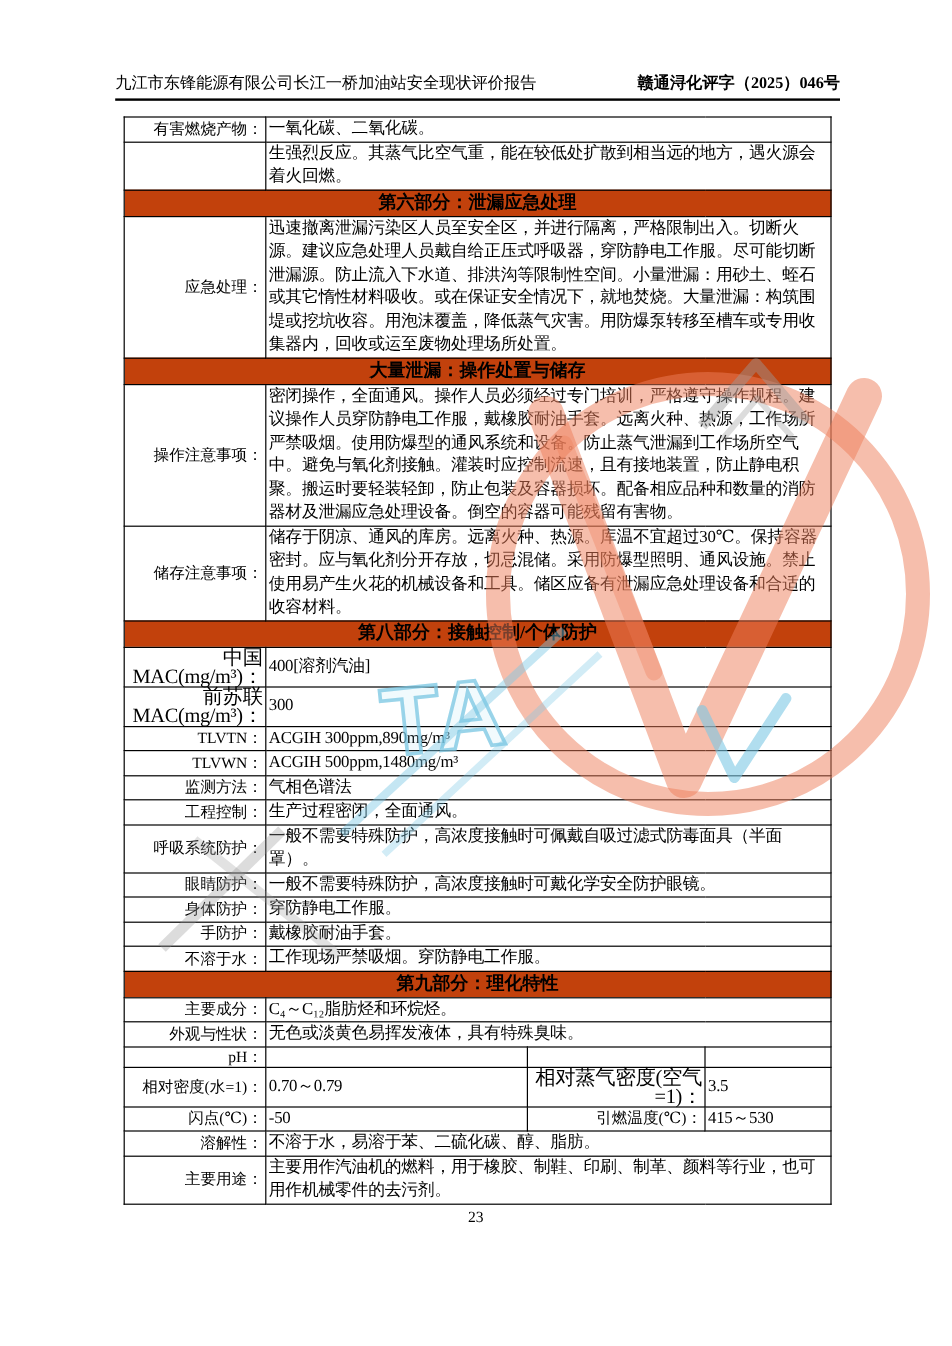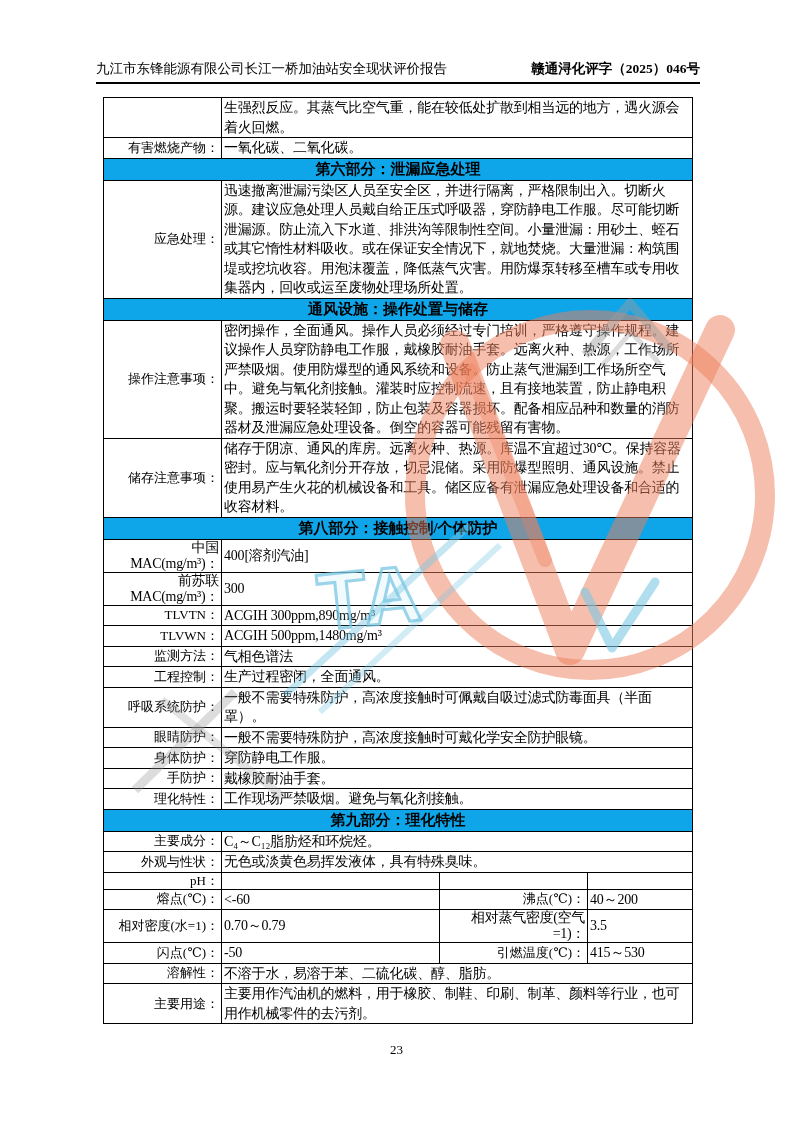--- a/index.html
+++ b/index.html
@@ -19,29 +19,29 @@
     font-size: 13.5px; line-height: 17px;
   }
   .doc-header .hdr-right { font-weight: bold; }
   
   .msds-table {
     position: absolute; left: 103px; top: 97px;
     width: 589px; border-collapse: collapse; table-layout: fixed;
   }
   .msds-table td { border: 1px solid #000; padding: 0 2px; vertical-align: middle; }
   .cell-label { text-align: right; font-size: 13px; line-height: 16px; padding-right: 3px; }
-  .cell-label.small { font-size: 14px; letter-spacing: -0.3px; }
+  .cell-label.small { font-size: 17px; letter-spacing: -0.3px; }
   .cell-value { font-size: 14px; line-height: 19.5px; letter-spacing: -0.2px; text-align: left; }
   .section-cell {
     text-align: center; font-weight: bold; font-size: 15px;
-    background: #0ea5e9; line-height: 21px; padding: 1px 0;
+    background: #c2410c; line-height: 21px; padding: 1px 0;
   }
   
   .page-number {
-    position: absolute; left: 0; top: 1042px; width: 100%;
+    position: absolute; left: 0; top: 1006px; width: 100%;
     text-align: center; font-size: 13px;
   }
   
   .wm-layer { position: absolute; inset: 0; z-index: 3; pointer-events: none; }
   .wm-svg { position: absolute; left: 0; top: 0; }
   .wm-red-text {
     position: absolute; left: 175px; top: 696px;
     font-size: 97px; font-weight: bold; letter-spacing: 12px; white-space: nowrap;
     color: rgba(215,75,58,0.20);
     -webkit-text-stroke: 3.5px rgba(198,48,36,0.62);
@@ -68,36 +68,36 @@
 
   <table class="msds-table">
     <colgroup>
       <col style="width:118px">
         <col style="width:218px">
         <col style="width:148px">
         <col style="width:105px">
     </colgroup>
     <tbody id="msds-body">
         <tr>
+          <td class="cell-label">有害燃烧产物：</td>
+          <td class="cell-value" colspan="3">一氧化碳、二氧化碳。</td>
+        </tr>
+        <tr>
           <td class="cell-label"></td>
           <td class="cell-value" colspan="3">生强烈反应。其蒸气比空气重，能在较低处扩散到相当远的地方，遇火源会着火回燃。</td>
         </tr>
         <tr>
-          <td class="cell-label">有害燃烧产物：</td>
-          <td class="cell-value" colspan="3">一氧化碳、二氧化碳。</td>
-        </tr>
-        <tr>
           <td class="section-cell" colspan="4">第六部分：泄漏应急处理</td>
         </tr>
         <tr>
           <td class="cell-label">应急处理：</td>
           <td class="cell-value" colspan="3">迅速撤离泄漏污染区人员至安全区，并进行隔离，严格限制出入。切断火源。建议应急处理人员戴自给正压式呼吸器，穿防静电工作服。尽可能切断泄漏源。防止流入下水道、排洪沟等限制性空间。小量泄漏：用砂土、蛭石或其它惰性材料吸收。或在保证安全情况下，就地焚烧。大量泄漏：构筑围堤或挖坑收容。用泡沫覆盖，降低蒸气灾害。用防爆泵转移至槽车或专用收集器内，回收或运至废物处理场所处置。</td>
         </tr>
         <tr>
-          <td class="section-cell" colspan="4">通风设施：操作处置与储存</td>
+          <td class="section-cell" colspan="4">大量泄漏：操作处置与储存</td>
         </tr>
         <tr>
           <td class="cell-label">操作注意事项：</td>
           <td class="cell-value" colspan="3">密闭操作，全面通风。操作人员必须经过专门培训，严格遵守操作规程。建议操作人员穿防静电工作服，戴橡胶耐油手套。远离火种、热源，工作场所严禁吸烟。使用防爆型的通风系统和设备。防止蒸气泄漏到工作场所空气中。避免与氧化剂接触。灌装时应控制流速，且有接地装置，防止静电积聚。搬运时要轻装轻卸，防止包装及容器损坏。配备相应品种和数量的消防器材及泄漏应急处理设备。倒空的容器可能残留有害物。</td>
         </tr>
         <tr>
           <td class="cell-label">储存注意事项：</td>
           <td class="cell-value" colspan="3">储存于阴凉、通风的库房。远离火种、热源。库温不宜超过30℃。保持容器密封。应与氧化剂分开存放，切忌混储。采用防爆型照明、通风设施。禁止使用易产生火花的机械设备和工具。储区应备有泄漏应急处理设备和合适的收容材料。</td>
         </tr>
         <tr>
@@ -137,45 +137,39 @@
         </tr>
         <tr>
           <td class="cell-label">身体防护：</td>
           <td class="cell-value" colspan="3">穿防静电工作服。</td>
         </tr>
         <tr>
           <td class="cell-label">手防护：</td>
           <td class="cell-value" colspan="3">戴橡胶耐油手套。</td>
         </tr>
         <tr>
-          <td class="cell-label">理化特性：</td>
-          <td class="cell-value" colspan="3">工作现场严禁吸烟。避免与氧化剂接触。</td>
+          <td class="cell-label">不溶于水：</td>
+          <td class="cell-value" colspan="3">工作现场严禁吸烟。穿防静电工作服。</td>
         </tr>
         <tr>
           <td class="section-cell" colspan="4">第九部分：理化特性</td>
         </tr>
         <tr>
           <td class="cell-label">主要成分：</td>
           <td class="cell-value" colspan="3">C₄～C₁₂脂肪烃和环烷烃。</td>
         </tr>
         <tr>
           <td class="cell-label">外观与性状：</td>
           <td class="cell-value" colspan="3">无色或淡黄色易挥发液体，具有特殊臭味。</td>
         </tr>
         <tr>
           <td class="cell-label">pH：</td>
           <td class="cell-value"></td>
           <td class="cell-label"></td>
           <td class="cell-value"></td>
-        </tr>
-        <tr>
-          <td class="cell-label">熔点(℃)：</td>
-          <td class="cell-value">&lt;-60</td>
-          <td class="cell-label">沸点(℃)：</td>
-          <td class="cell-value">40～200</td>
         </tr>
         <tr>
           <td class="cell-label">相对密度(水=1)：</td>
           <td class="cell-value">0.70～0.79</td>
           <td class="cell-label small">相对蒸气密度(空气=1)：</td>
           <td class="cell-value">3.5</td>
         </tr>
         <tr>
           <td class="cell-label">闪点(℃)：</td>
           <td class="cell-value">-50</td>

